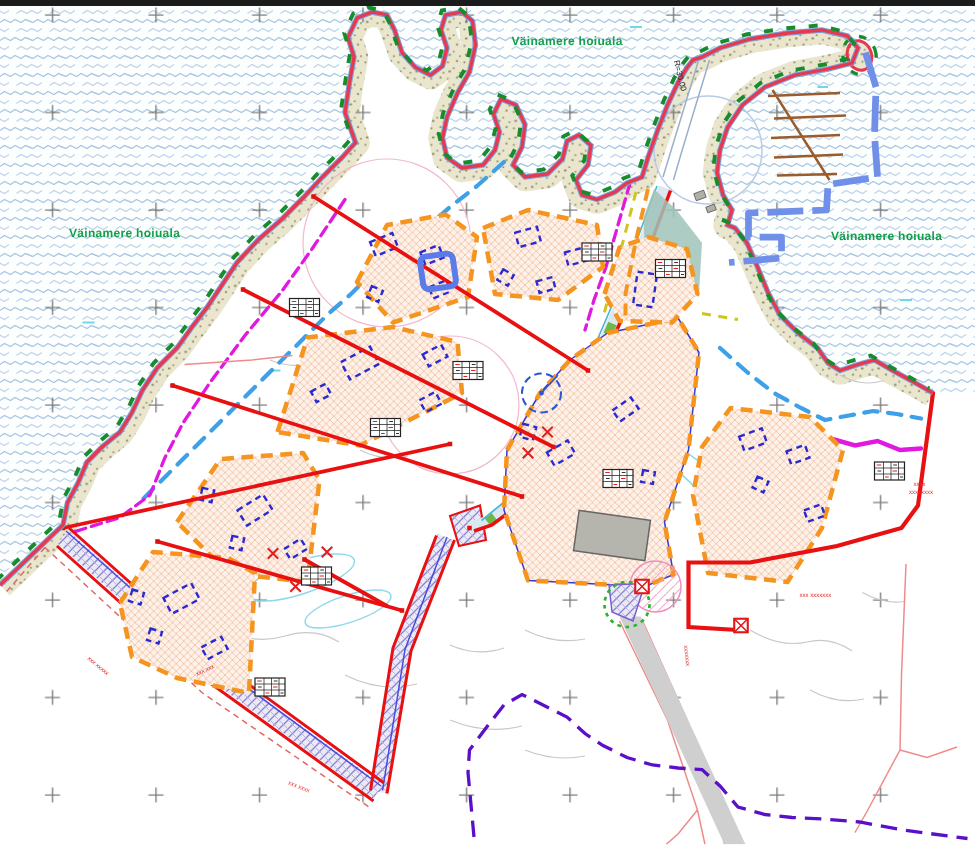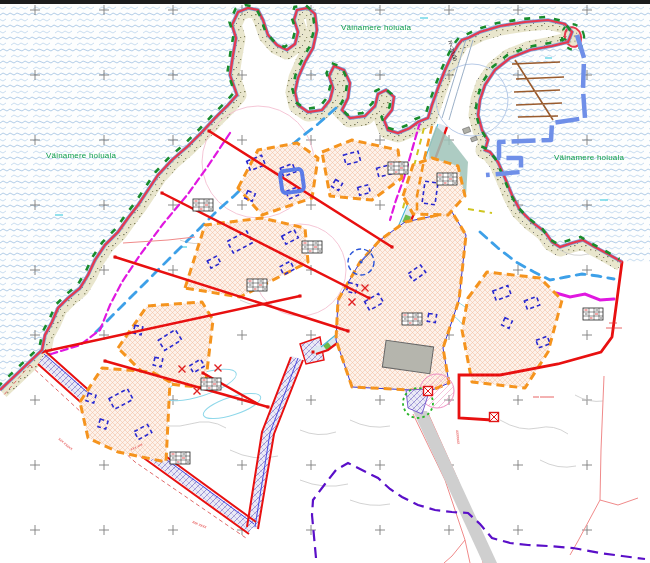--- a/index.html
+++ b/index.html
@@ -1,20 +1,20 @@
 <!DOCTYPE html>
 <html><head>
 <meta charset="utf-8">
 <style>
   html,body{margin:0;padding:0;background:#fff;}
   #stage{position:relative;width:650px;height:563px;overflow:hidden;background:#fff;
          font-family:"Liberation Sans",sans-serif;}
   #stage svg{position:absolute;left:0;top:0;}
   .lbl{position:absolute;white-space:pre;line-height:1.05;}
-  .green-lbl{color:#12a04b;font-size:8px;font-weight:400;letter-spacing:.2px;}
+  .green-lbl{color:#12a04b;font-size:8px;font-weight:700;letter-spacing:.2px;}
   .radius-lbl{color:#222;font-size:5.5px;transform-origin:0 0;}
   .tiny-red{color:#e03030;font-size:4px;transform-origin:0 0;font-weight:400;}
   .topbar{position:absolute;left:0;top:0;width:650px;height:4px;background:#1c1c1c;}
 </style>
 </head>
 <body>
 
 <div id="stage">
 
 <svg width="650" height="563" viewBox="0 0 650 563">

